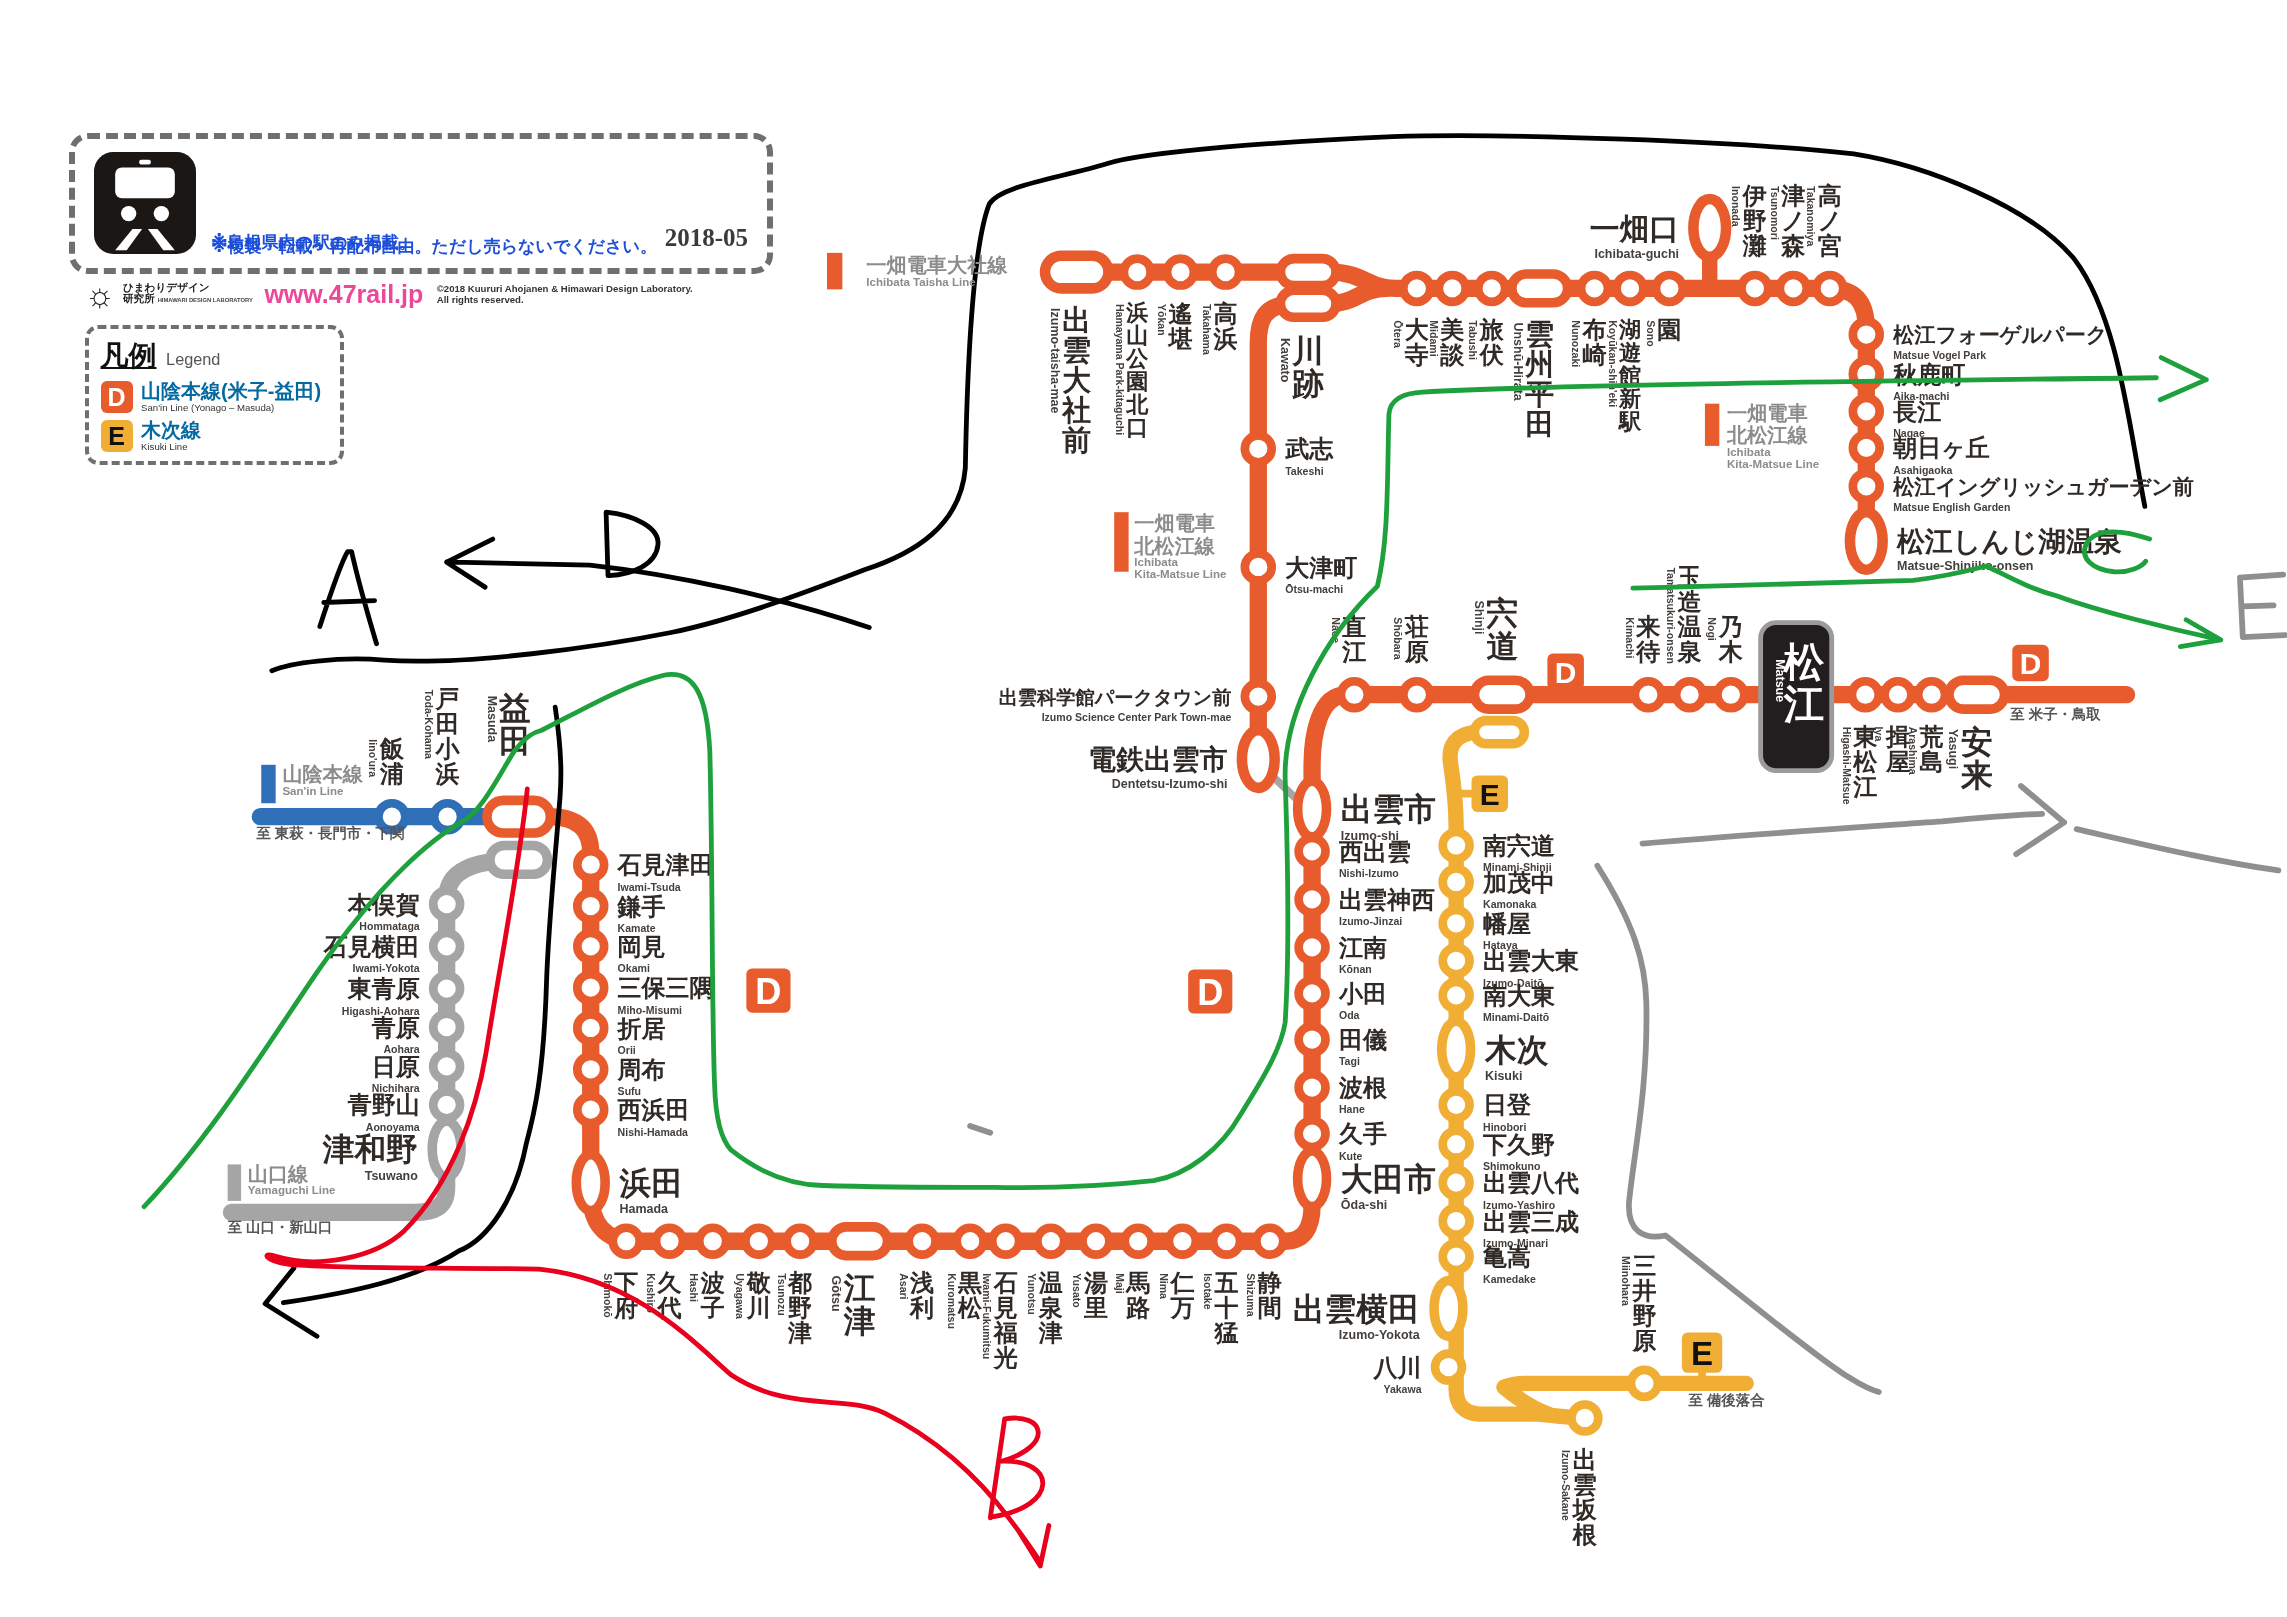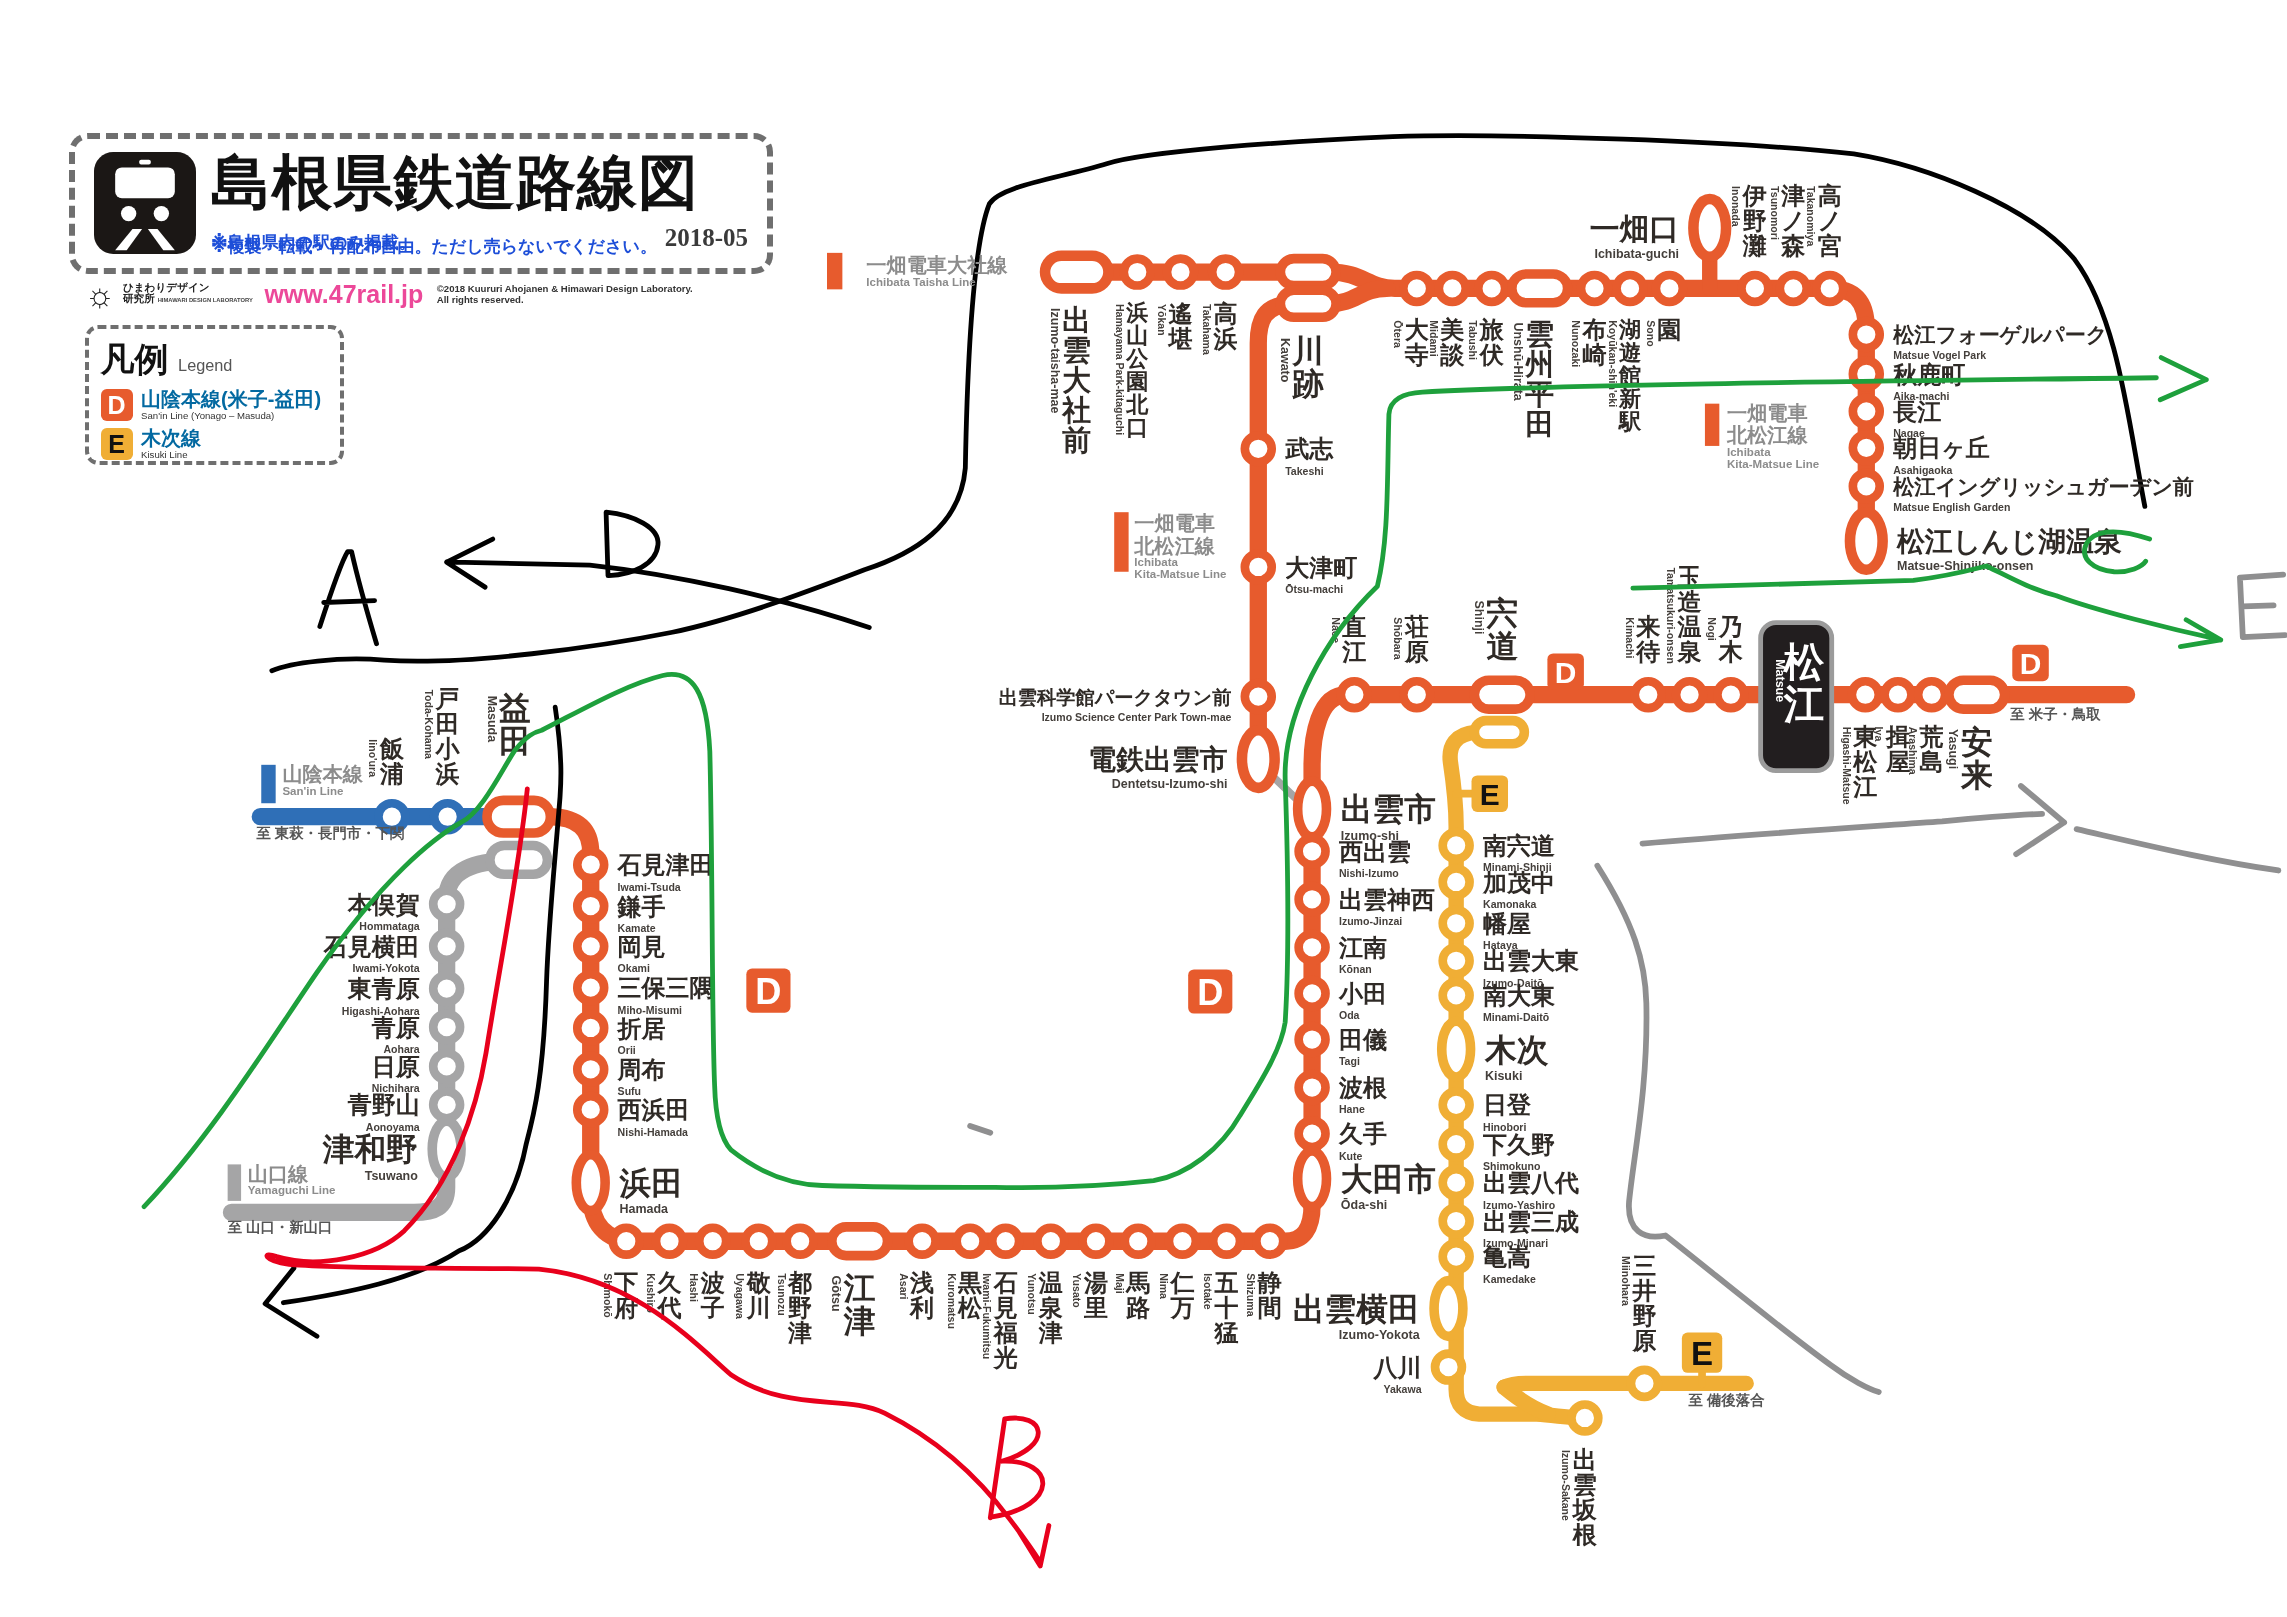--- a/index.html
+++ b/index.html
@@ -15,21 +15,21 @@
   
   .credit-row{left:85px;top:273px;height:42px;display:flex;align-items:center;gap:7.7px;color:#222;}
   .sun-icon{font-size:33px;line-height:33px;color:#222;}
   .lab-name{font-size:10.6px;font-weight:bold;line-height:10.6px;color:#222;}
   .lab-name .lab-en{font-size:5.8px;color:#444;}
   .credit-url{font-size:25px;font-weight:bold;color:#ec4899;margin-left:3.8px;}
   .credit-copy{font-size:9.6px;font-weight:bold;color:#333;line-height:11.5px;margin-left:5.8px;}
   
   .legend-box{left:85px;top:325px;width:259px;height:140px;border:4.8px dashed #6f6f6f;border-radius:13.4px;box-sizing:border-box;background:#fff;padding:7.7px 11.5px;}
   .legend-title{display:flex;align-items:baseline;gap:9.6px;}
-  .legend-title .ja{font-size:34px;font-weight:bold;color:#111;}
+  .legend-title .ja{font-size:28px;font-weight:bold;color:#111;text-decoration:underline;}
   .legend-title .en{font-size:16.3px;color:#555;}
   .legend-row{display:flex;align-items:flex-start;gap:8.6px;margin-top:6.7px;}
   .legend-badge{width:32px;height:32px;border-radius:5.8px;color:#fff;font-size:25px;font-weight:bold;display:flex;align-items:center;justify-content:center;flex:0 0 auto;}
   .legend-badge.e{color:#111;}
   .legend-line-ja{font-size:20px;font-weight:bold;color:#0369a1;line-height:21px;}
   .legend-line-en{font-size:9.6px;font-weight:normal;color:#333;}
 </style>
 </head>
 <body>
 
@@ -792,21 +792,20 @@
 <div class="abs title-box">
   <svg class="train-icon" viewBox="0 0 106 106">
     <rect x="0" y="0" width="106" height="106" rx="20" fill="#1b1715"></rect>
     <rect x="22" y="16" width="62" height="32" rx="7" fill="#fff"></rect>
     <rect x="47" y="8" width="12" height="5" rx="2" fill="#fff"></rect>
     <circle cx="36" cy="64" r="8" fill="#fff"></circle>
     <circle cx="70" cy="64" r="8" fill="#fff"></circle>
     <polygon points="40,80 50,80 34,102 22,102" fill="#fff"></polygon>
     <polygon points="56,80 66,80 84,102 72,102" fill="#fff"></polygon>
   </svg>
-  <div class="title-text">島根県鉄道路線図</div>
   <div class="title-note" style="top:92px">※島根県内の駅のみ掲載。</div>
   <div class="title-note" style="top:96px">※複製・転載・再配布自由。ただし売らないでください。</div>
   <div class="title-version">2018-05</div>
 </div>
 
 <div class="abs credit-row">
   <span class="sun-icon">☼</span>
   <span class="lab-name">
     <span>ひまわりデザイン</span><br>
     <span>研究所</span>

